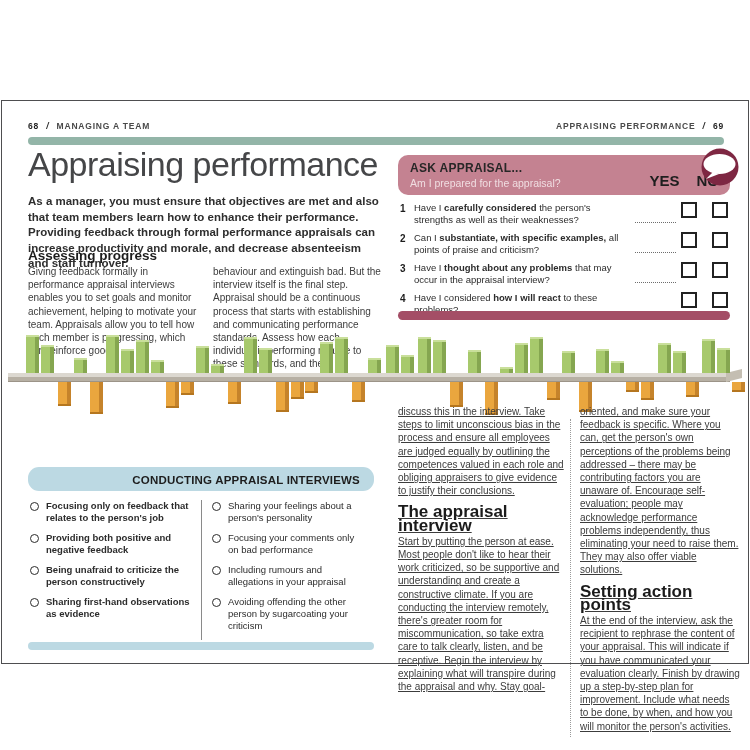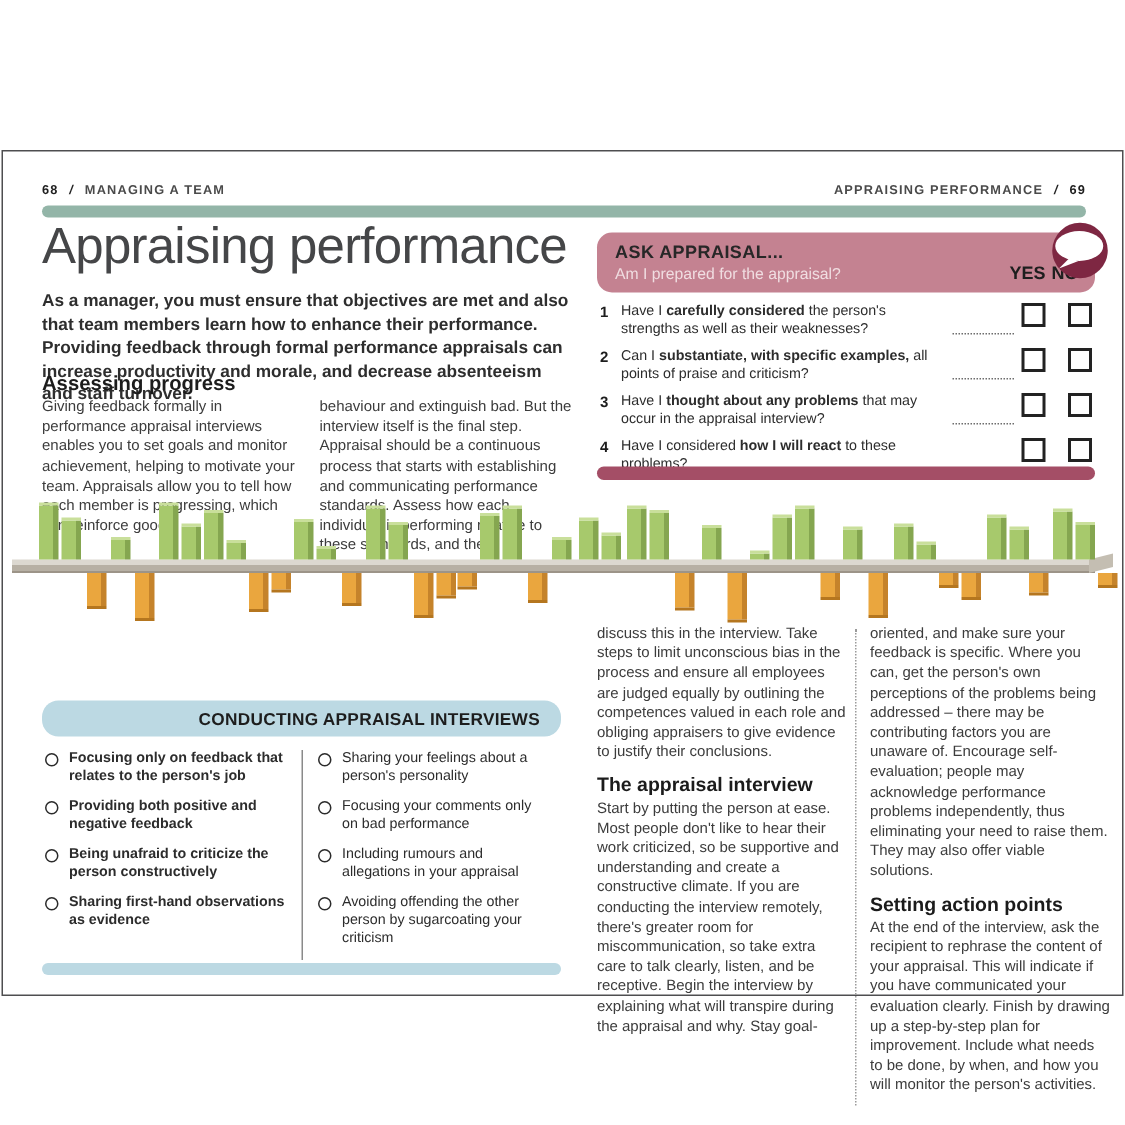--- a/index.html
+++ b/index.html
@@ -24,21 +24,21 @@
   .assess-h{position:absolute;top:147px;left:26px;margin:0;font-size:13.5px;font-weight:bold;color:#1c1c1c;}
   .cols2{position:absolute;top:164px;left:26px;width:356px;display:flex;gap:14px;}
   .cols2 p{margin:0;width:171px;font-size:10px;line-height:13.2px;color:#3c3c3c;}
 
   
   .ask{position:absolute;left:396px;top:54px;width:332px;height:166px;}
   .ask-head{position:absolute;left:0;top:0;width:332px;height:40px;border-radius:10px;
             background:var(--panel-pink);box-sizing:border-box;padding:6px 12px 0 12px;}
   .ask-title{font-size:12px;font-weight:bold;color:#272727;letter-spacing:0.3px;}
   .ask-sub{font-size:10.5px;color:#f0dde1;margin-top:2px;}
-  .ask-yn{position:absolute;right:11px;bottom:6px;display:flex;gap:4px;font-size:12px;
+  .ask-yn{position:absolute;right:11px;bottom:6px;display:flex;gap:17px;font-size:15px;
           font-weight:bold;color:#1e1e1e;}
   .ask-icon{position:absolute;left:302px;top:-8px;width:40px;height:40px;}
   .ask-qs{position:absolute;left:2px;top:47px;width:330px;}
   .ask-q{display:flex;align-items:flex-start;margin-bottom:6px;}
   .q-num{flex:0 0 14px;font-size:10px;font-weight:bold;color:#1d1d1d;padding-top:1px;}
   .q-text{flex:0 1 auto;max-width:218px;font-size:9.5px;line-height:12px;color:#2c2c2c;}
   .q-text .b{font-weight:bold;}
   .q-leader{flex:1 1 10px;border-bottom:1px dotted #6d6d6d;align-self:flex-end;
             margin:0 5px 3px 3px;min-width:8px;}
   .q-boxes{flex:0 0 auto;display:flex;gap:15px;margin-right:2px;}
@@ -74,25 +74,25 @@
   .dt-col{width:50%;box-sizing:border-box;padding:0 8px 0 2px;}
   .dt-col.donts{border-left:1px solid #8a8a8a;padding-left:10px;}
   .dd-item{display:flex;margin-bottom:8px;}
   .dd-bullet{flex:0 0 7px;width:7px;height:7px;border:1.5px solid #2b2b2b;border-radius:50%;
              margin:2px 7px 0 0;}
   .dd-text{font-size:9.5px;line-height:12px;color:#2c2c2c;}
   .dos .dd-text{font-weight:bold;}
   .dt-foot{height:8px;border-radius:4px;background:var(--table-blue);margin-top:2px;}
 
   
-  .rcol{position:absolute;top:315px;font-size:10px;line-height:13.2px;color:#3c3c3c;}
+  .rcol{position:absolute;top:304px;font-size:10px;line-height:13.2px;color:#3c3c3c;text-decoration:underline;}
   .rcol1{left:396px;width:166px;}
   .rcol2{left:578px;width:160px;}
   .rcol p{margin:0 0 8px 0;}
-  .rcol h3{margin:4px 0 3px 0;font-size:13px;font-weight:bold;color:#1b1b1b;}
+  .rcol h3{margin:4px 0 3px 0;font-size:17px;font-weight:bold;color:#1b1b1b;}
   .coldiv{position:absolute;left:568px;top:318px;height:318px;border-left:1px dotted #9a9a9a;}
 </style>
 </head>
 <body>
 
 <div class="canvas">
   <div class="page">
 
     <div class="runhead">
       <div>

